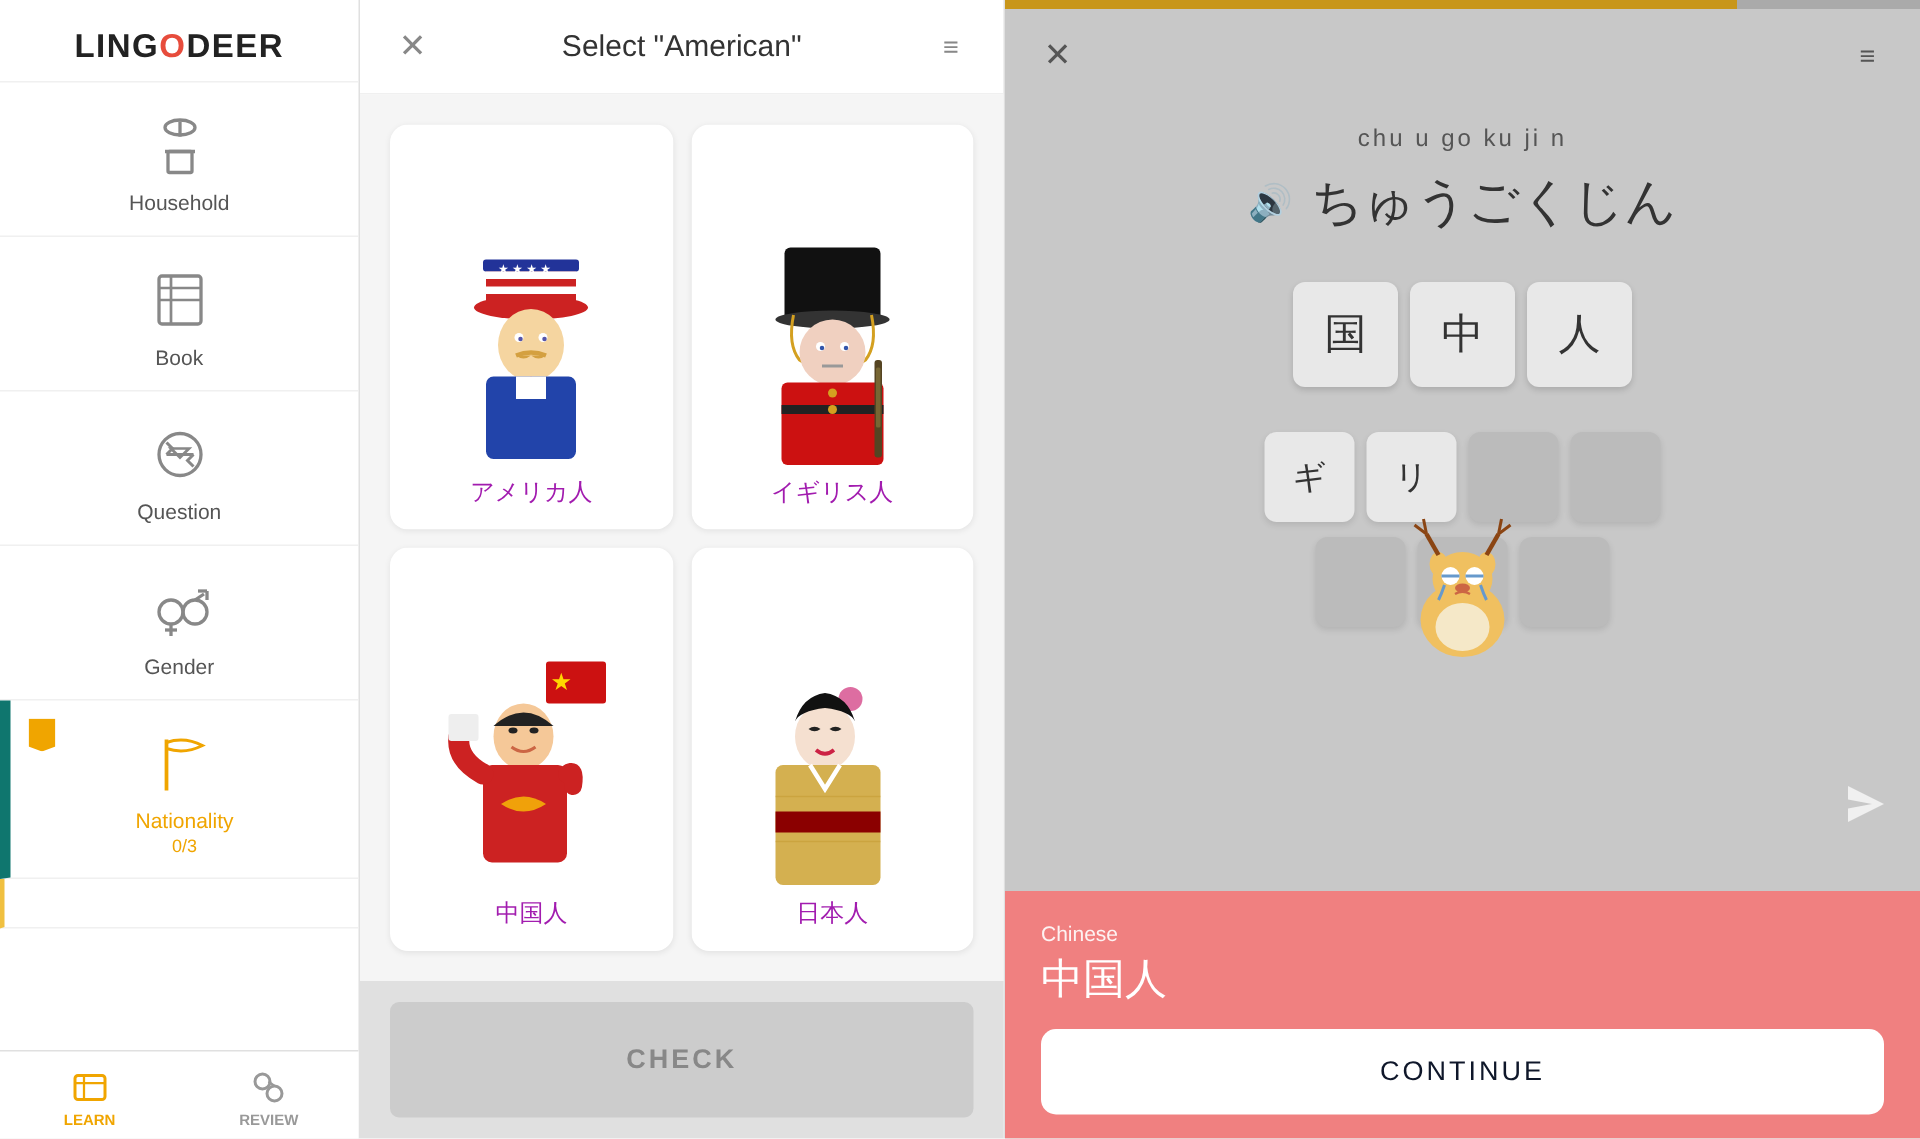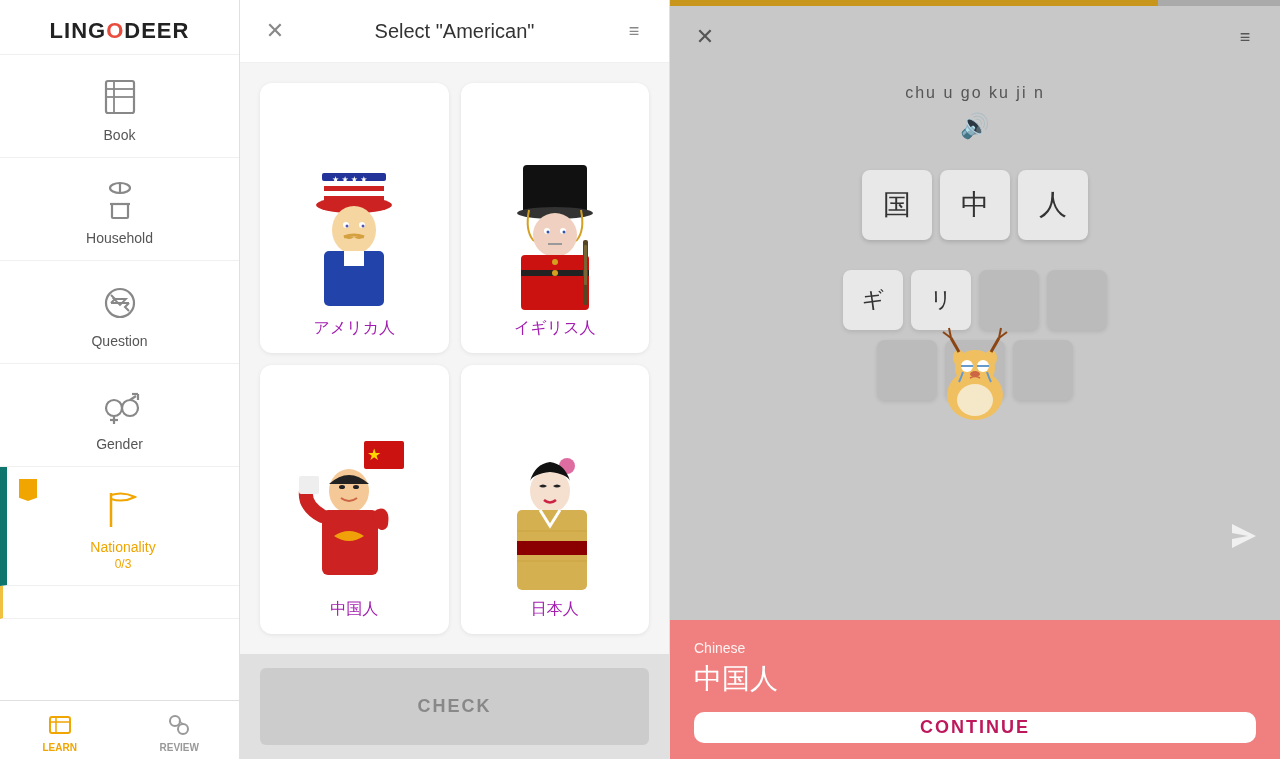--- a/index.html
+++ b/index.html
@@ -353,28 +353,28 @@
       opacity: 0.9;
     }
     .answer-text {
       font-size: 28px;
       color: #fff;
       font-weight: 500;
       margin-bottom: 14px;
     }
     .continue-btn {
       width: 100%;
-      padding: 5px;
+      padding: 18px;
       background: #fff;
       border: none;
       border-radius: 10px;
       font-size: 18px;
-      font-weight: 700;
+      font-weight: 400;
       letter-spacing: 2px;
-      color: #be185d;
+      color: #0f172a;
       cursor: pointer;
     }
     .send-icon {
       position: absolute;
       right: 24px;
       bottom: 88px;
       color: #fff;
       font-size: 28px;
       cursor: pointer;
       opacity: 0.8;
@@ -400,39 +400,39 @@
     <span class="logo-text">
       LING<span class="logo-o">O</span>DEER
     </span>
   </div>
 
   <div class="sidebar-items">
 
     <div class="sidebar-item">
       <div class="item-icon">
         <svg viewBox="0 0 48 48" fill="none" xmlns="http://www.w3.org/2000/svg" class="icon-svg">
+          <rect x="16" y="28" width="16" height="14" rx="1" stroke="#888" stroke-width="2.2" fill="none"></rect>
+          <line x1="24" y1="8" x2="24" y2="18" stroke="#888" stroke-width="2.2"></line>
+          <ellipse cx="24" cy="12" rx="10" ry="5" stroke="#888" stroke-width="2.2" fill="none"></ellipse>
+          <line x1="14" y1="28" x2="34" y2="28" stroke="#888" stroke-width="2.2"></line>
+        </svg>
+      </div>
+      <span class="item-label">Household</span>
+    </div>
+
+    <div class="sidebar-item">
+      <div class="item-icon">
+        <svg viewBox="0 0 48 48" fill="none" xmlns="http://www.w3.org/2000/svg" class="icon-svg">
           <rect x="10" y="8" width="28" height="32" rx="2" stroke="#888" stroke-width="2.2" fill="none"></rect>
           <line x1="10" y1="16" x2="38" y2="16" stroke="#888" stroke-width="1.8"></line>
           <line x1="10" y1="24" x2="38" y2="24" stroke="#888" stroke-width="1.8"></line>
           <line x1="18" y1="8" x2="18" y2="40" stroke="#888" stroke-width="1.8"></line>
         </svg>
       </div>
       <span class="item-label">Book</span>
-    </div>
-
-    <div class="sidebar-item">
-      <div class="item-icon">
-        <svg viewBox="0 0 48 48" fill="none" xmlns="http://www.w3.org/2000/svg" class="icon-svg">
-          <rect x="16" y="28" width="16" height="14" rx="1" stroke="#888" stroke-width="2.2" fill="none"></rect>
-          <line x1="24" y1="8" x2="24" y2="18" stroke="#888" stroke-width="2.2"></line>
-          <ellipse cx="24" cy="12" rx="10" ry="5" stroke="#888" stroke-width="2.2" fill="none"></ellipse>
-          <line x1="14" y1="28" x2="34" y2="28" stroke="#888" stroke-width="2.2"></line>
-        </svg>
-      </div>
-      <span class="item-label">Household</span>
     </div>
 
     <div class="sidebar-item">
       <div class="item-icon">
         <svg viewBox="0 0 48 48" fill="none" xmlns="http://www.w3.org/2000/svg" class="icon-svg">
           <circle cx="24" cy="24" r="14" stroke="#888" stroke-width="2.2" fill="none"></circle>
           <path d="M18 20 L30 20 L24 26 Z" stroke="#888" stroke-width="1.8" fill="none"></path>
           <line x1="15" y1="24" x2="33" y2="24" stroke="#888" stroke-width="2"></line>
           <polyline points="15,24 19,20 15,16" stroke="#888" stroke-width="2" fill="none"></polyline>
           <polyline points="33,24 29,28 33,32" stroke="#888" stroke-width="2" fill="none"></polyline>
@@ -650,20 +650,21 @@
     <div class="right-close-btn">✕</div>
     <div style="flex:1;"></div>
     <div class="right-menu-btn">≡</div>
   </div>
 
   <div class="right-content">
     <span class="romaji-text">chu u go ku ji n</span>
 
     <div class="japanese-word-area">
       <span class="speaker-icon">🔊</span>
+      <span class="japanese-word">ちゅうごくじん</span>
     </div>
 
     <div class="kanji-tiles">
       <div class="kanji-tile filled">
         <span>国</span>
       </div>
       <div class="kanji-tile filled">
         <span>中</span>
       </div>
       <div class="kanji-tile filled">

